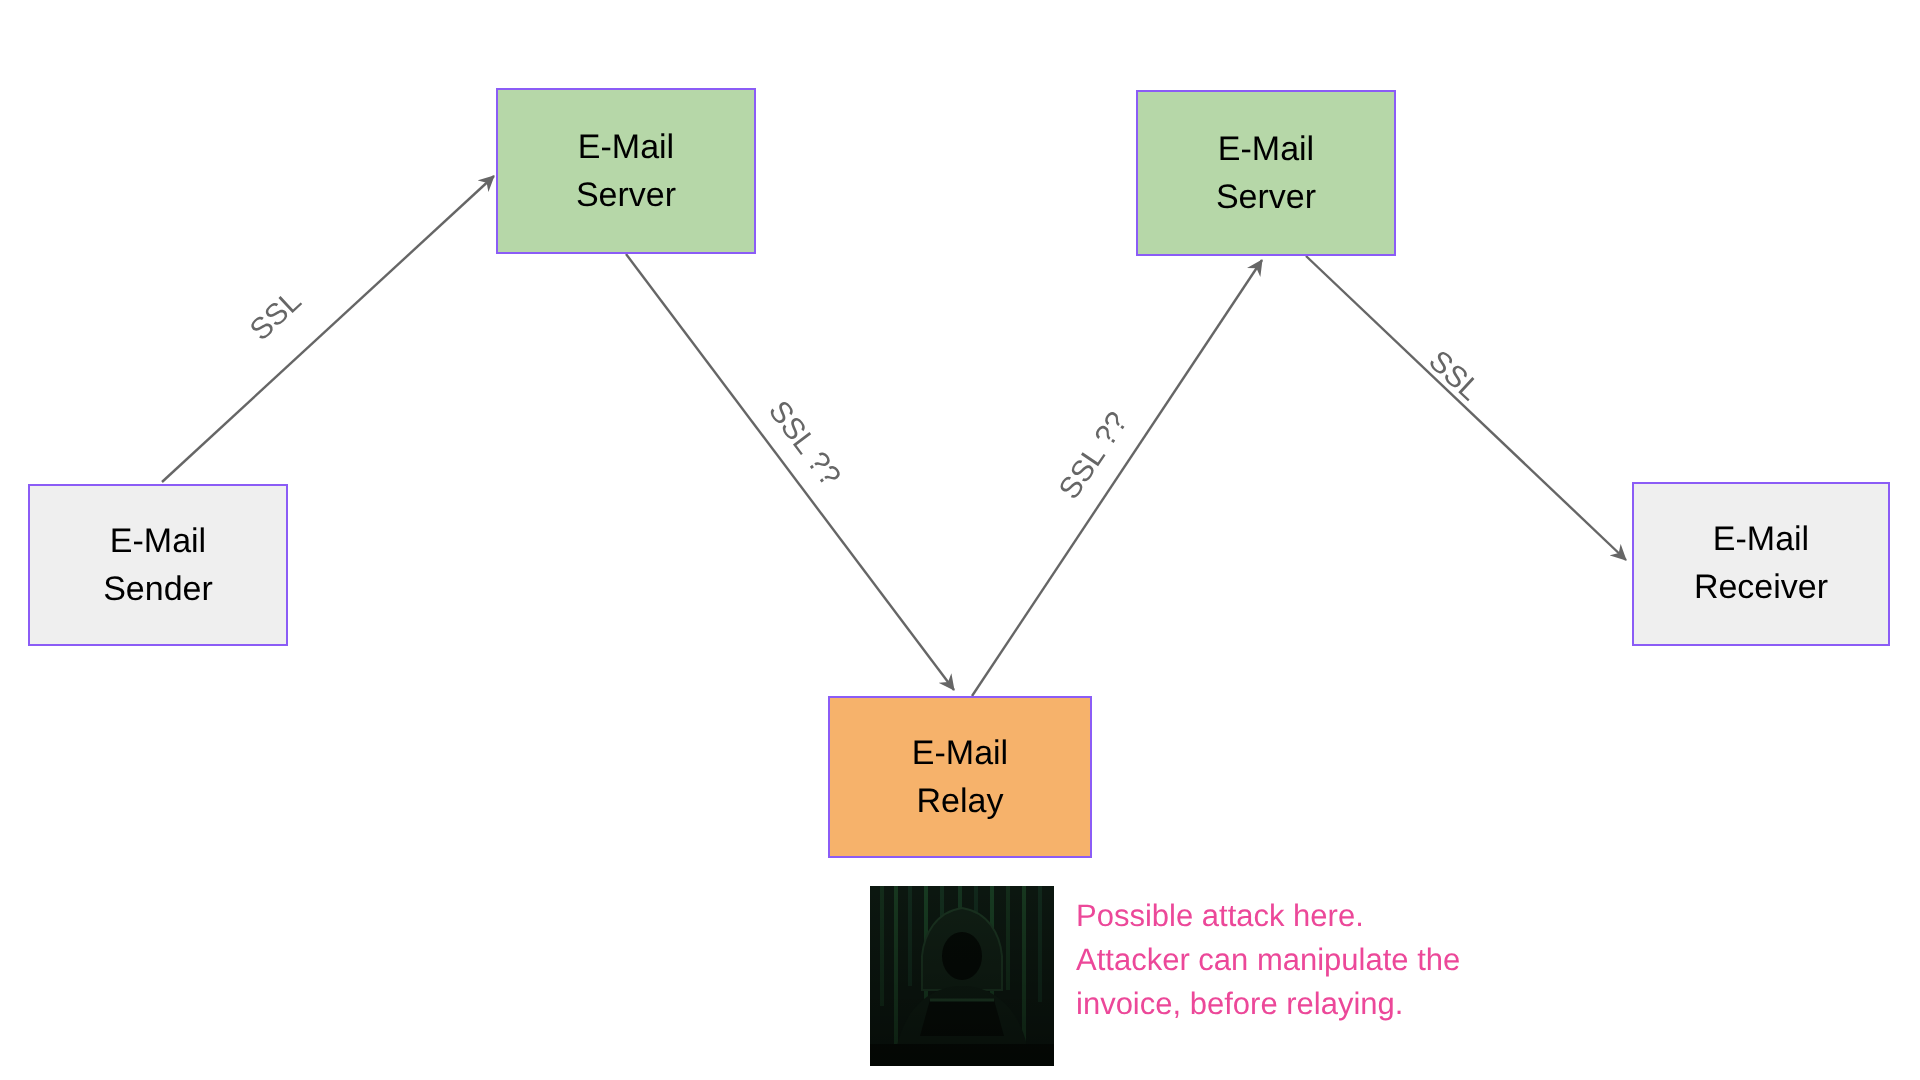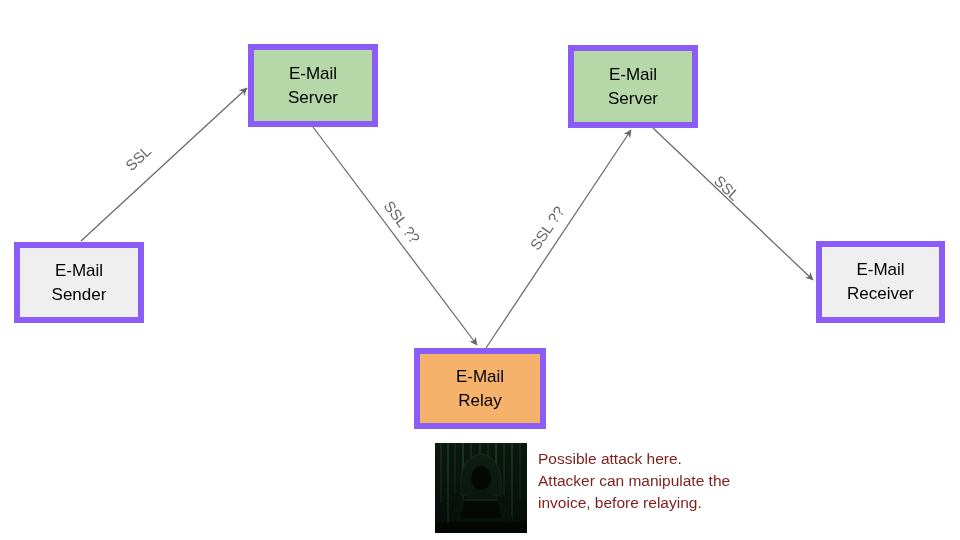--- a/index.html
+++ b/index.html
@@ -2,21 +2,21 @@
 <html><head>
 <meta charset="utf-8">
 <style>
   html,body{margin:0;padding:0;background:#ffffff;}
   #canvas{
     position:relative;width:960px;height:540px;background:#ffffff;overflow:hidden;
     font-family:"Liberation Sans",sans-serif;
   }
   .node{
     position:absolute;display:flex;align-items:center;justify-content:center;
-    text-align:center;border:6px solid #8b5cf6;box-sizing:border-box;
+    text-align:center;border:1px solid #8b5cf6;box-sizing:border-box;
     font-size:17px;line-height:24px;color:#000000;white-space:pre-line;
   }
   .node-gray{background:#efefef;}
   .node-green{background:#b6d7a8;}
   .node-orange{background:#f6b26b;}
   #node-sender  {left:14px; top:242px;width:130px;height:81px;}
   #node-server1 {left:248px;top:44px; width:130px;height:83px;}
   #node-server2 {left:568px;top:45px; width:130px;height:83px;}
   #node-relay   {left:414px;top:348px;width:132px;height:81px;}
   #node-receiver{left:816px;top:241px;width:129px;height:82px;}
@@ -24,21 +24,21 @@
   .edge-label{
     position:absolute;color:#666666;font-size:15px;white-space:pre;
   }
   #label-ssl1{left:138px;top:158px;transform:translate(-50%,-50%) rotate(-43deg);}
   #label-ssl2{left:402px;top:222px;transform:translate(-50%,-50%) rotate(53deg);}
   #label-ssl3{left:547px;top:228px;transform:translate(-50%,-50%) rotate(-56deg);}
   #label-ssl4{left:727px;top:188px;transform:translate(-50%,-50%) rotate(43deg);}
   #hacker-image{position:absolute;left:435px;top:443px;width:92px;height:90px;}
   #attack-note{
     position:absolute;left:538px;top:448px;width:240px;
-    color:#7f1d1d;font-size:15.5px;line-height:22px;white-space:pre-line;
+    color:#ec4899;font-size:15.5px;line-height:22px;white-space:pre-line;
   }
 </style>
 </head>
 <body>
 
 <div id="canvas">
 
   <svg id="edges" viewBox="0 0 960 540">
     <defs>
       <marker id="arrow" markerWidth="9" markerHeight="8" refX="7.5" refY="4" orient="auto" markerUnits="userSpaceOnUse">

